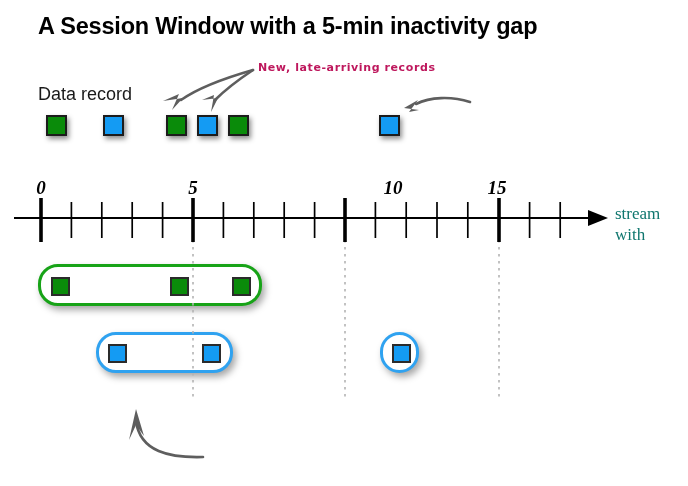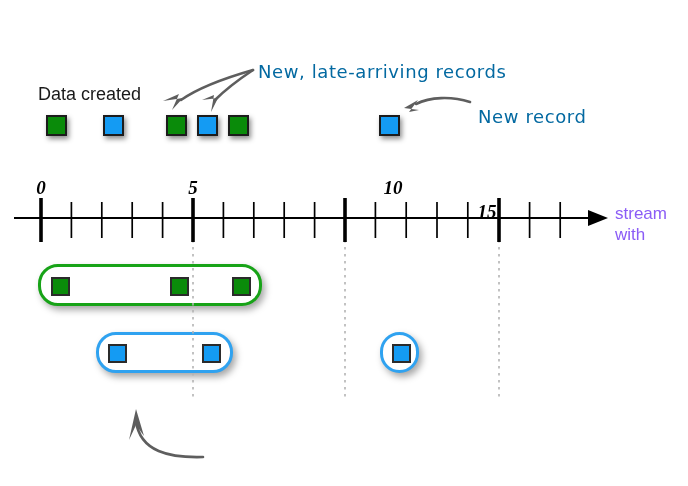--- a/index.html
+++ b/index.html
@@ -35,23 +35,23 @@
     font-family: "Liberation Sans", sans-serif;
     font-size: 18px;
     color: #1a1a1a;
     white-space: nowrap;
   }
 
   
   .hand {
     position: absolute;
     font-family: "DejaVu Sans", sans-serif;
-    font-size: 18px;
-    font-weight: 400;
-    color: #0369a1;
+    font-size: 11px;
+    font-weight: 700;
+    color: #be185d;
     white-space: nowrap;
     letter-spacing: 0.6px;
   }
 
   
   .rec {
     position: absolute;
     width: 21px;
     height: 21px;
     border: 2px solid #1c1c1c;
@@ -77,23 +77,23 @@
     position: absolute;
     font-family: "Liberation Serif", serif;
     font-style: italic;
     font-weight: bold;
     font-size: 19px;
     color: #000;
     text-align: center;
   }
   .axis-side {
     position: absolute;
-    font-family: Liberation Sans, sans-serif;
+    font-family: Liberation Serif, serif;
     font-size: 17px;
-    color: #8b5cf6;
+    color: #0f766e;
     line-height: 21px;
     white-space: nowrap;
   }
 
   
   .pill {
     position: absolute;
     background: #ffffff;
     box-sizing: border-box;
     box-shadow: 3px 4px 7px rgba(0,0,0,0.35);
@@ -113,37 +113,37 @@
     width: 688px;
     height: 486px;
     pointer-events: none;
   }
 </style>
 </head>
 <body>
 
 <div id="canvas">
 
-
-  <div class="plain-label" style="left:38px; top:84px;">Data created</div>
+  <div class="title">A Session Window with a 5-min inactivity gap</div>
+
+  <div class="plain-label" style="left:38px; top:84px;">Data record</div>
 
   <div class="rec green" style="left:46px;  top:115px;"></div>
   <div class="rec blue" style="left:103px; top:115px;"></div>
   <div class="rec green" style="left:166px; top:115px;"></div>
   <div class="rec blue" style="left:197px; top:115px;"></div>
   <div class="rec green" style="left:228px; top:115px;"></div>
   <div class="rec blue" style="left:379px; top:115px;"></div>
 
   <div class="hand" style="left:258px; top:61px;">New, late-arriving records</div>
-  <div class="hand" style="left:478px; top:106px;">New record</div>
 
   <div class="axis-label" style="left:31px;  top:177px; width:20px;">0</div>
   <div class="axis-label" style="left:183px; top:177px; width:20px;">5</div>
   <div class="axis-label" style="left:332px; top:177px; width:26px;margin-left:48px;">10</div>
-  <div class="axis-label" style="left:474px; top:177px; width:26px;margin-top:24px;">15</div>
+  <div class="axis-label" style="left:484px; top:177px; width:26px;">15</div>
 
   <div class="axis-side" style="left:615px; top:203px;">stream</div>
   <div class="axis-side" style="left:615px; top:224px;">with</div>
 
   <div class="pill green" style="left:38px; top:264px; width:224px; height:42px;">
     <div class="rec-sm green" style="left:10px; top:10px;"></div>
     <div class="rec-sm green" style="left:129px; top:10px;"></div>
     <div class="rec-sm green" style="left:191px; top:10px;"></div>
   </div>
 

